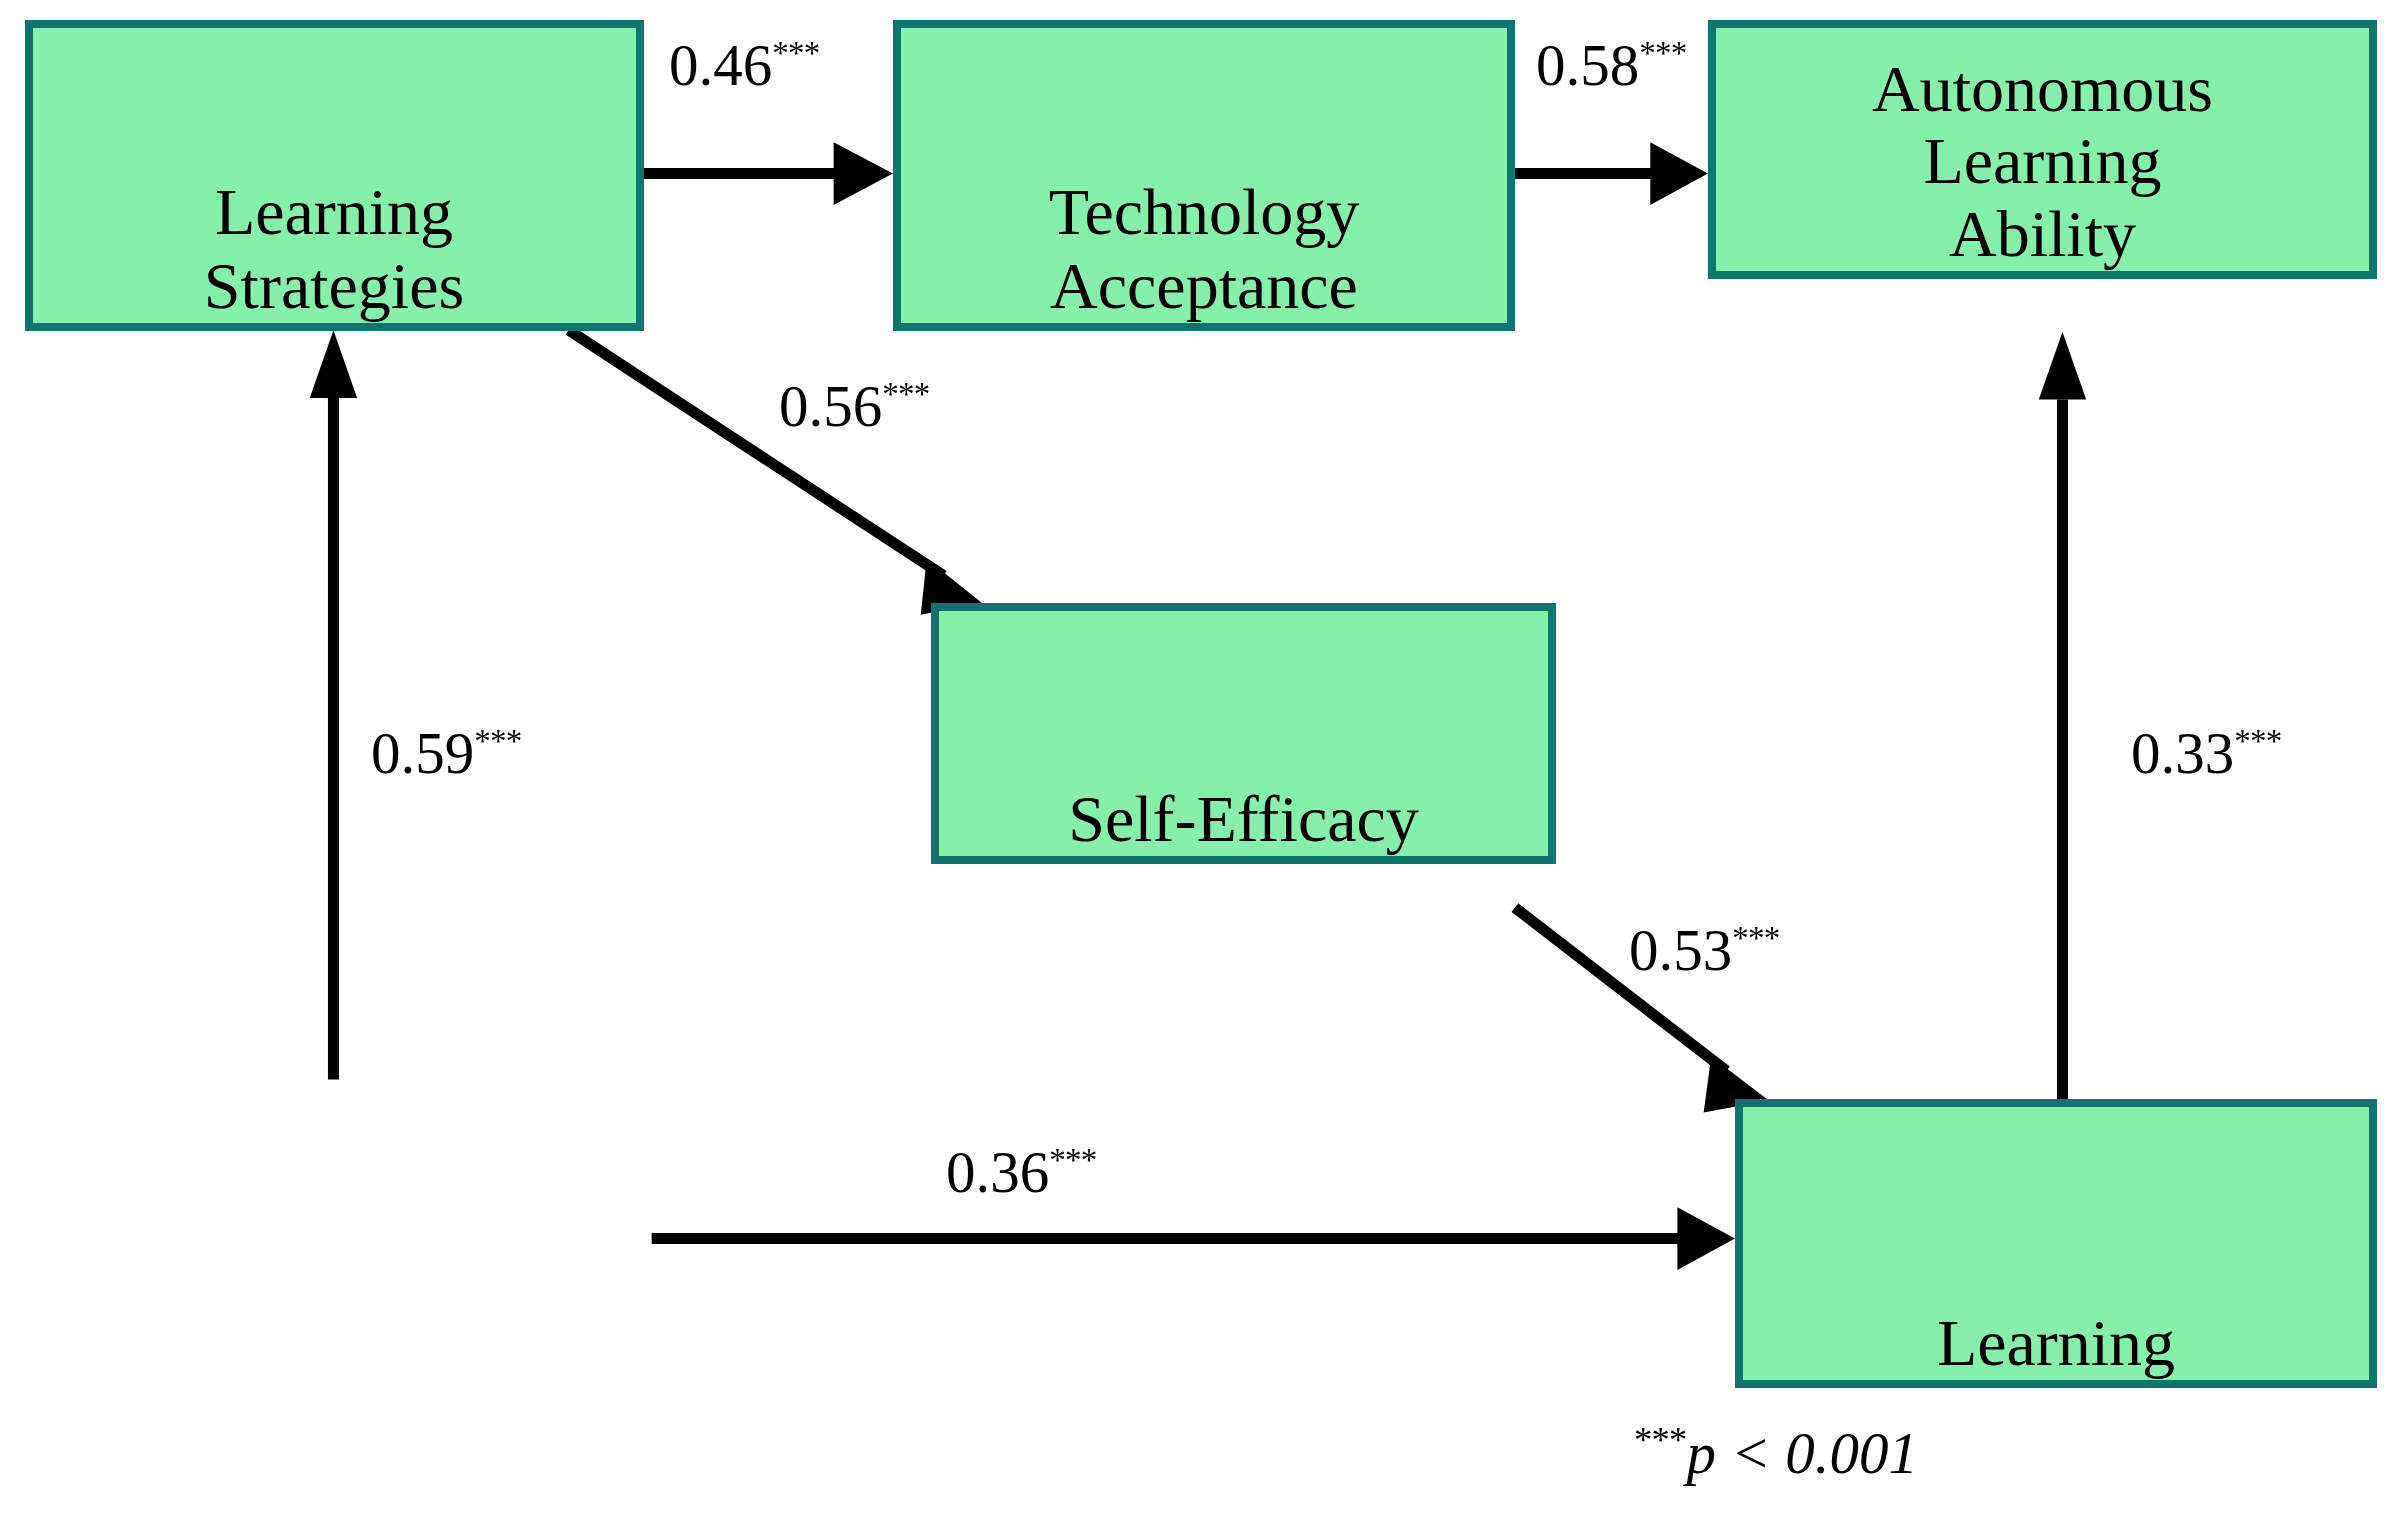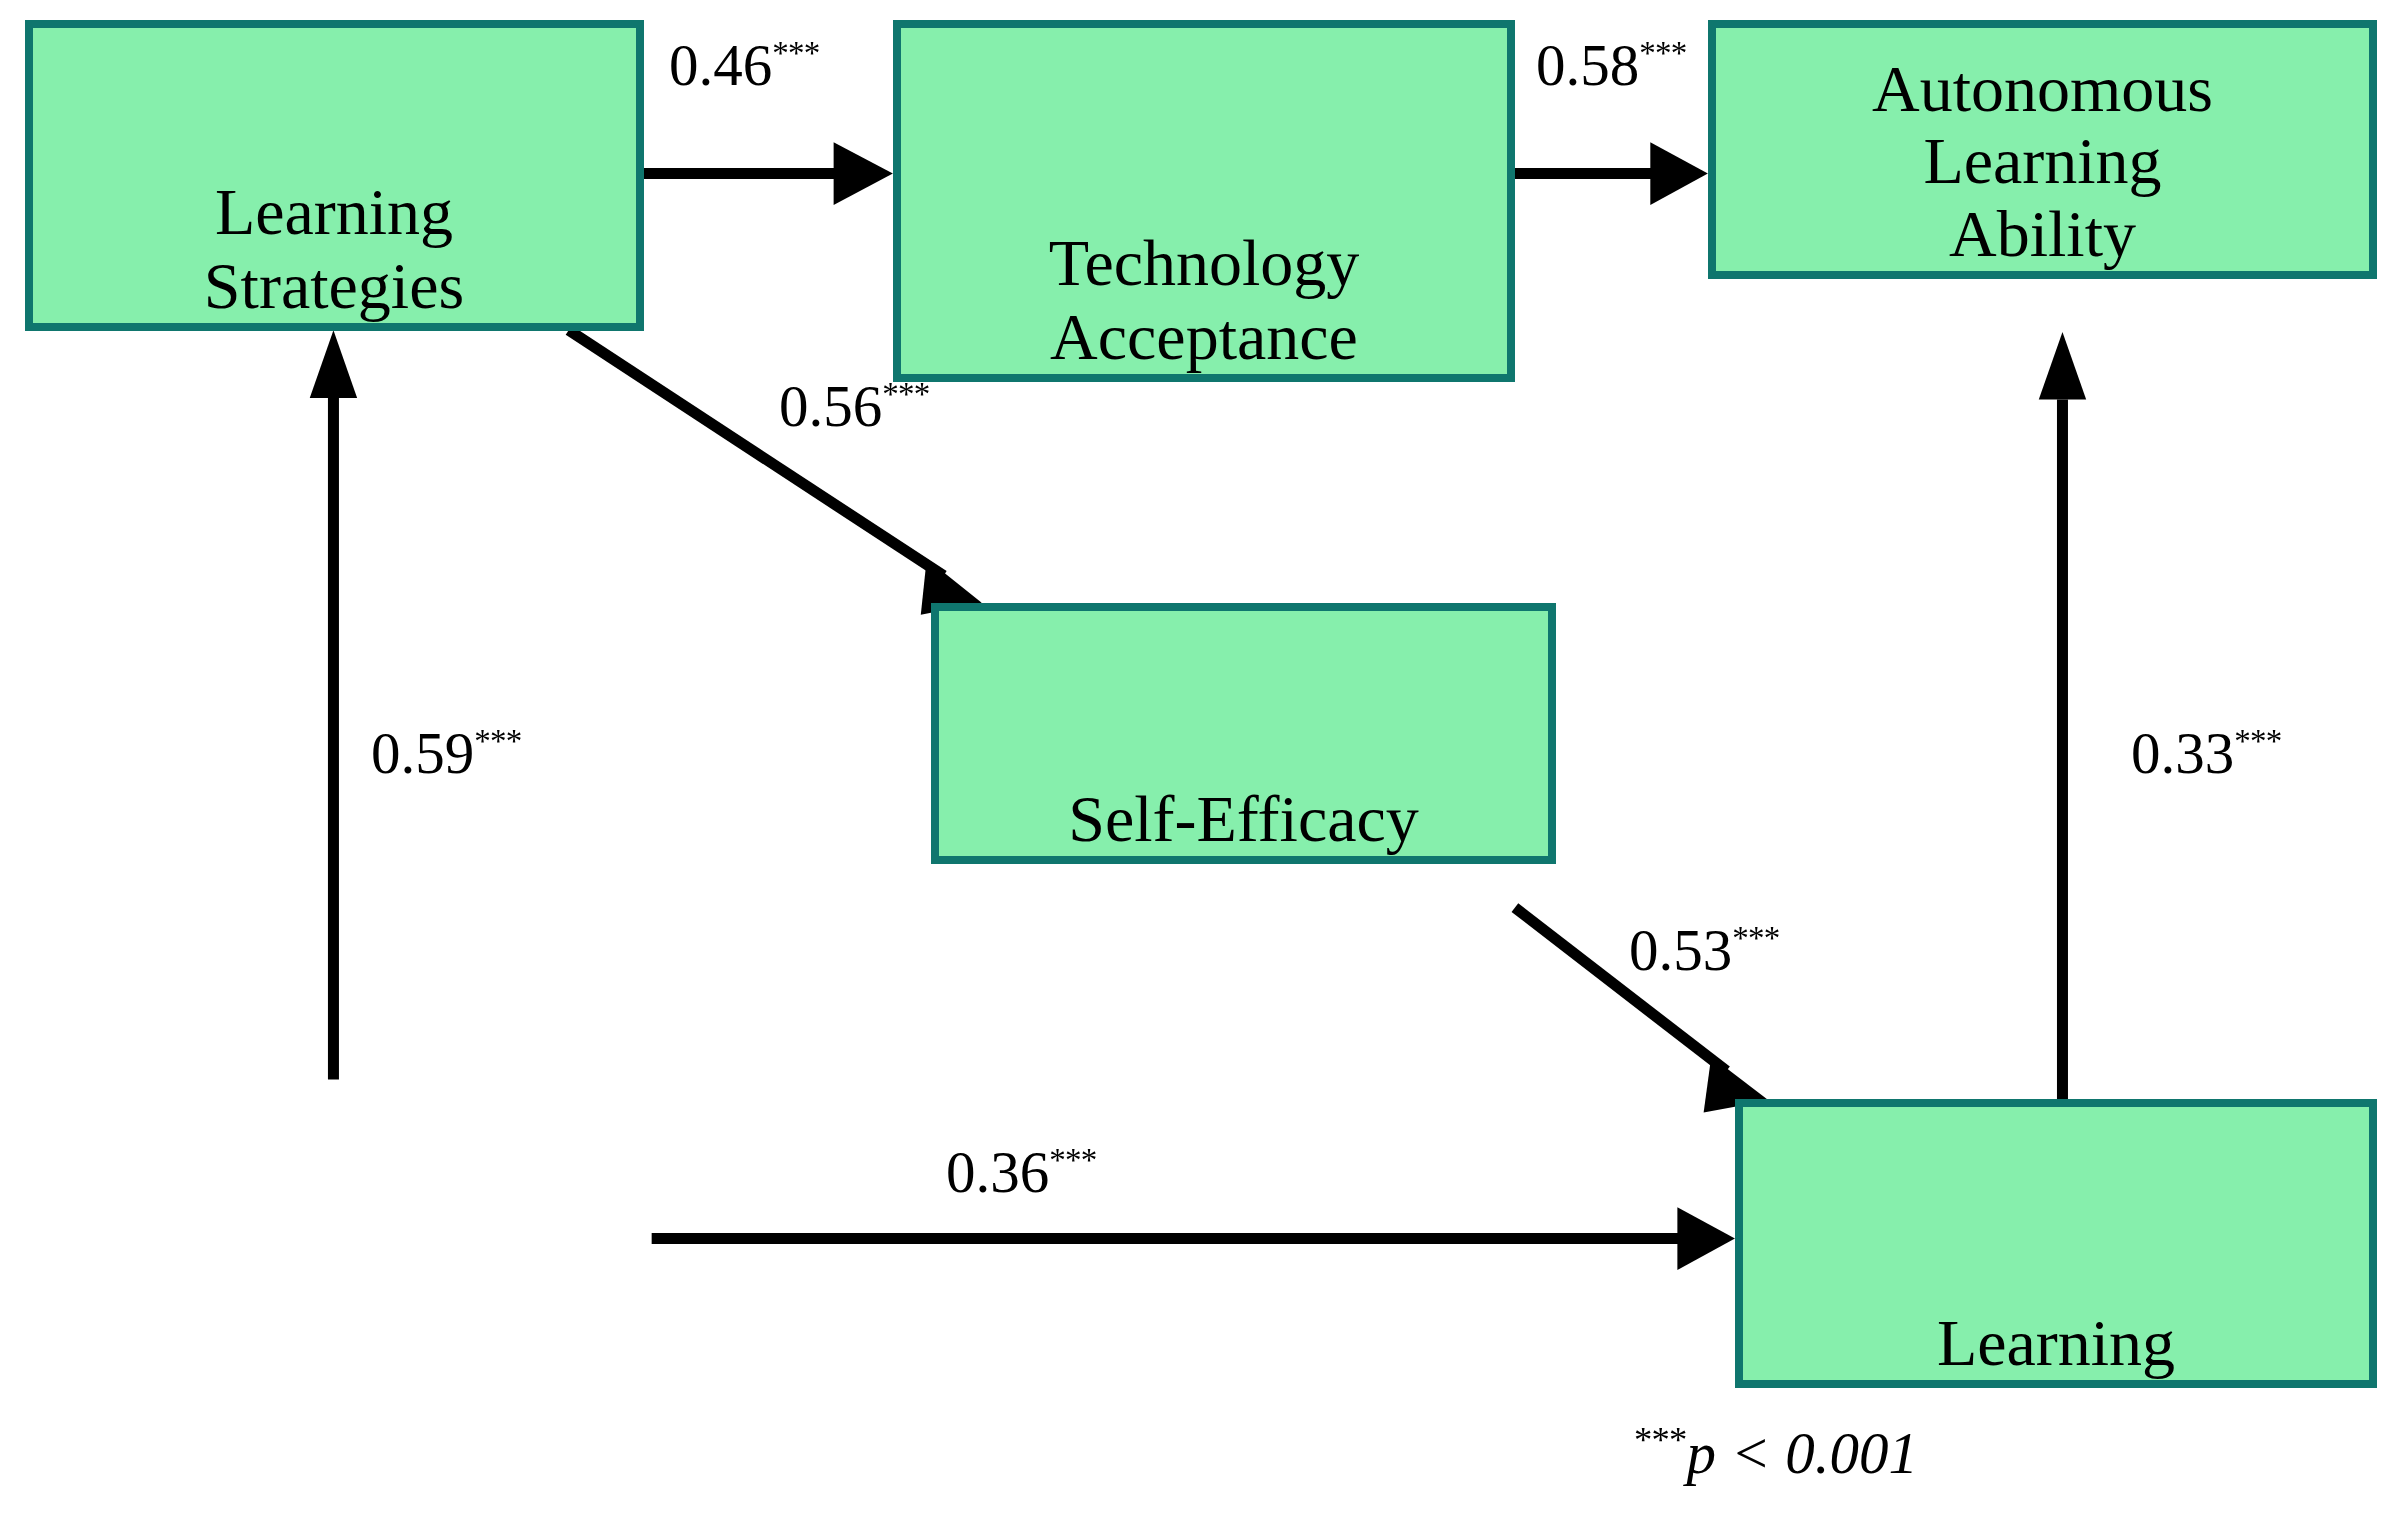--- a/index.html
+++ b/index.html
@@ -118,21 +118,21 @@
     </g>
   </svg>
 
   <div class="node-box" style="left:24.5px; top:19.5px; width:619px; height:311px;">
     <div class="node-label">
       <span>Learning</span><br>
       <span>Strategies</span>
     </div>
   </div>
 
-  <div class="node-box" style="left:893px; top:19.5px; width:622px; height:362px;">
+  <div class="node-box" style="left:893px; top:19.5px; width:622px; height:311px;">
     <div class="node-label">
       <span>Technology</span><br>
       <span>Acceptance</span>
     </div>
   </div>
 
   <div class="node-box" style="left:1708px; top:19.5px; width:669px; height:259px;">
     <div class="node-label three-line">
       <span>Autonomous</span><br>
       <span>Learning</span><br>

